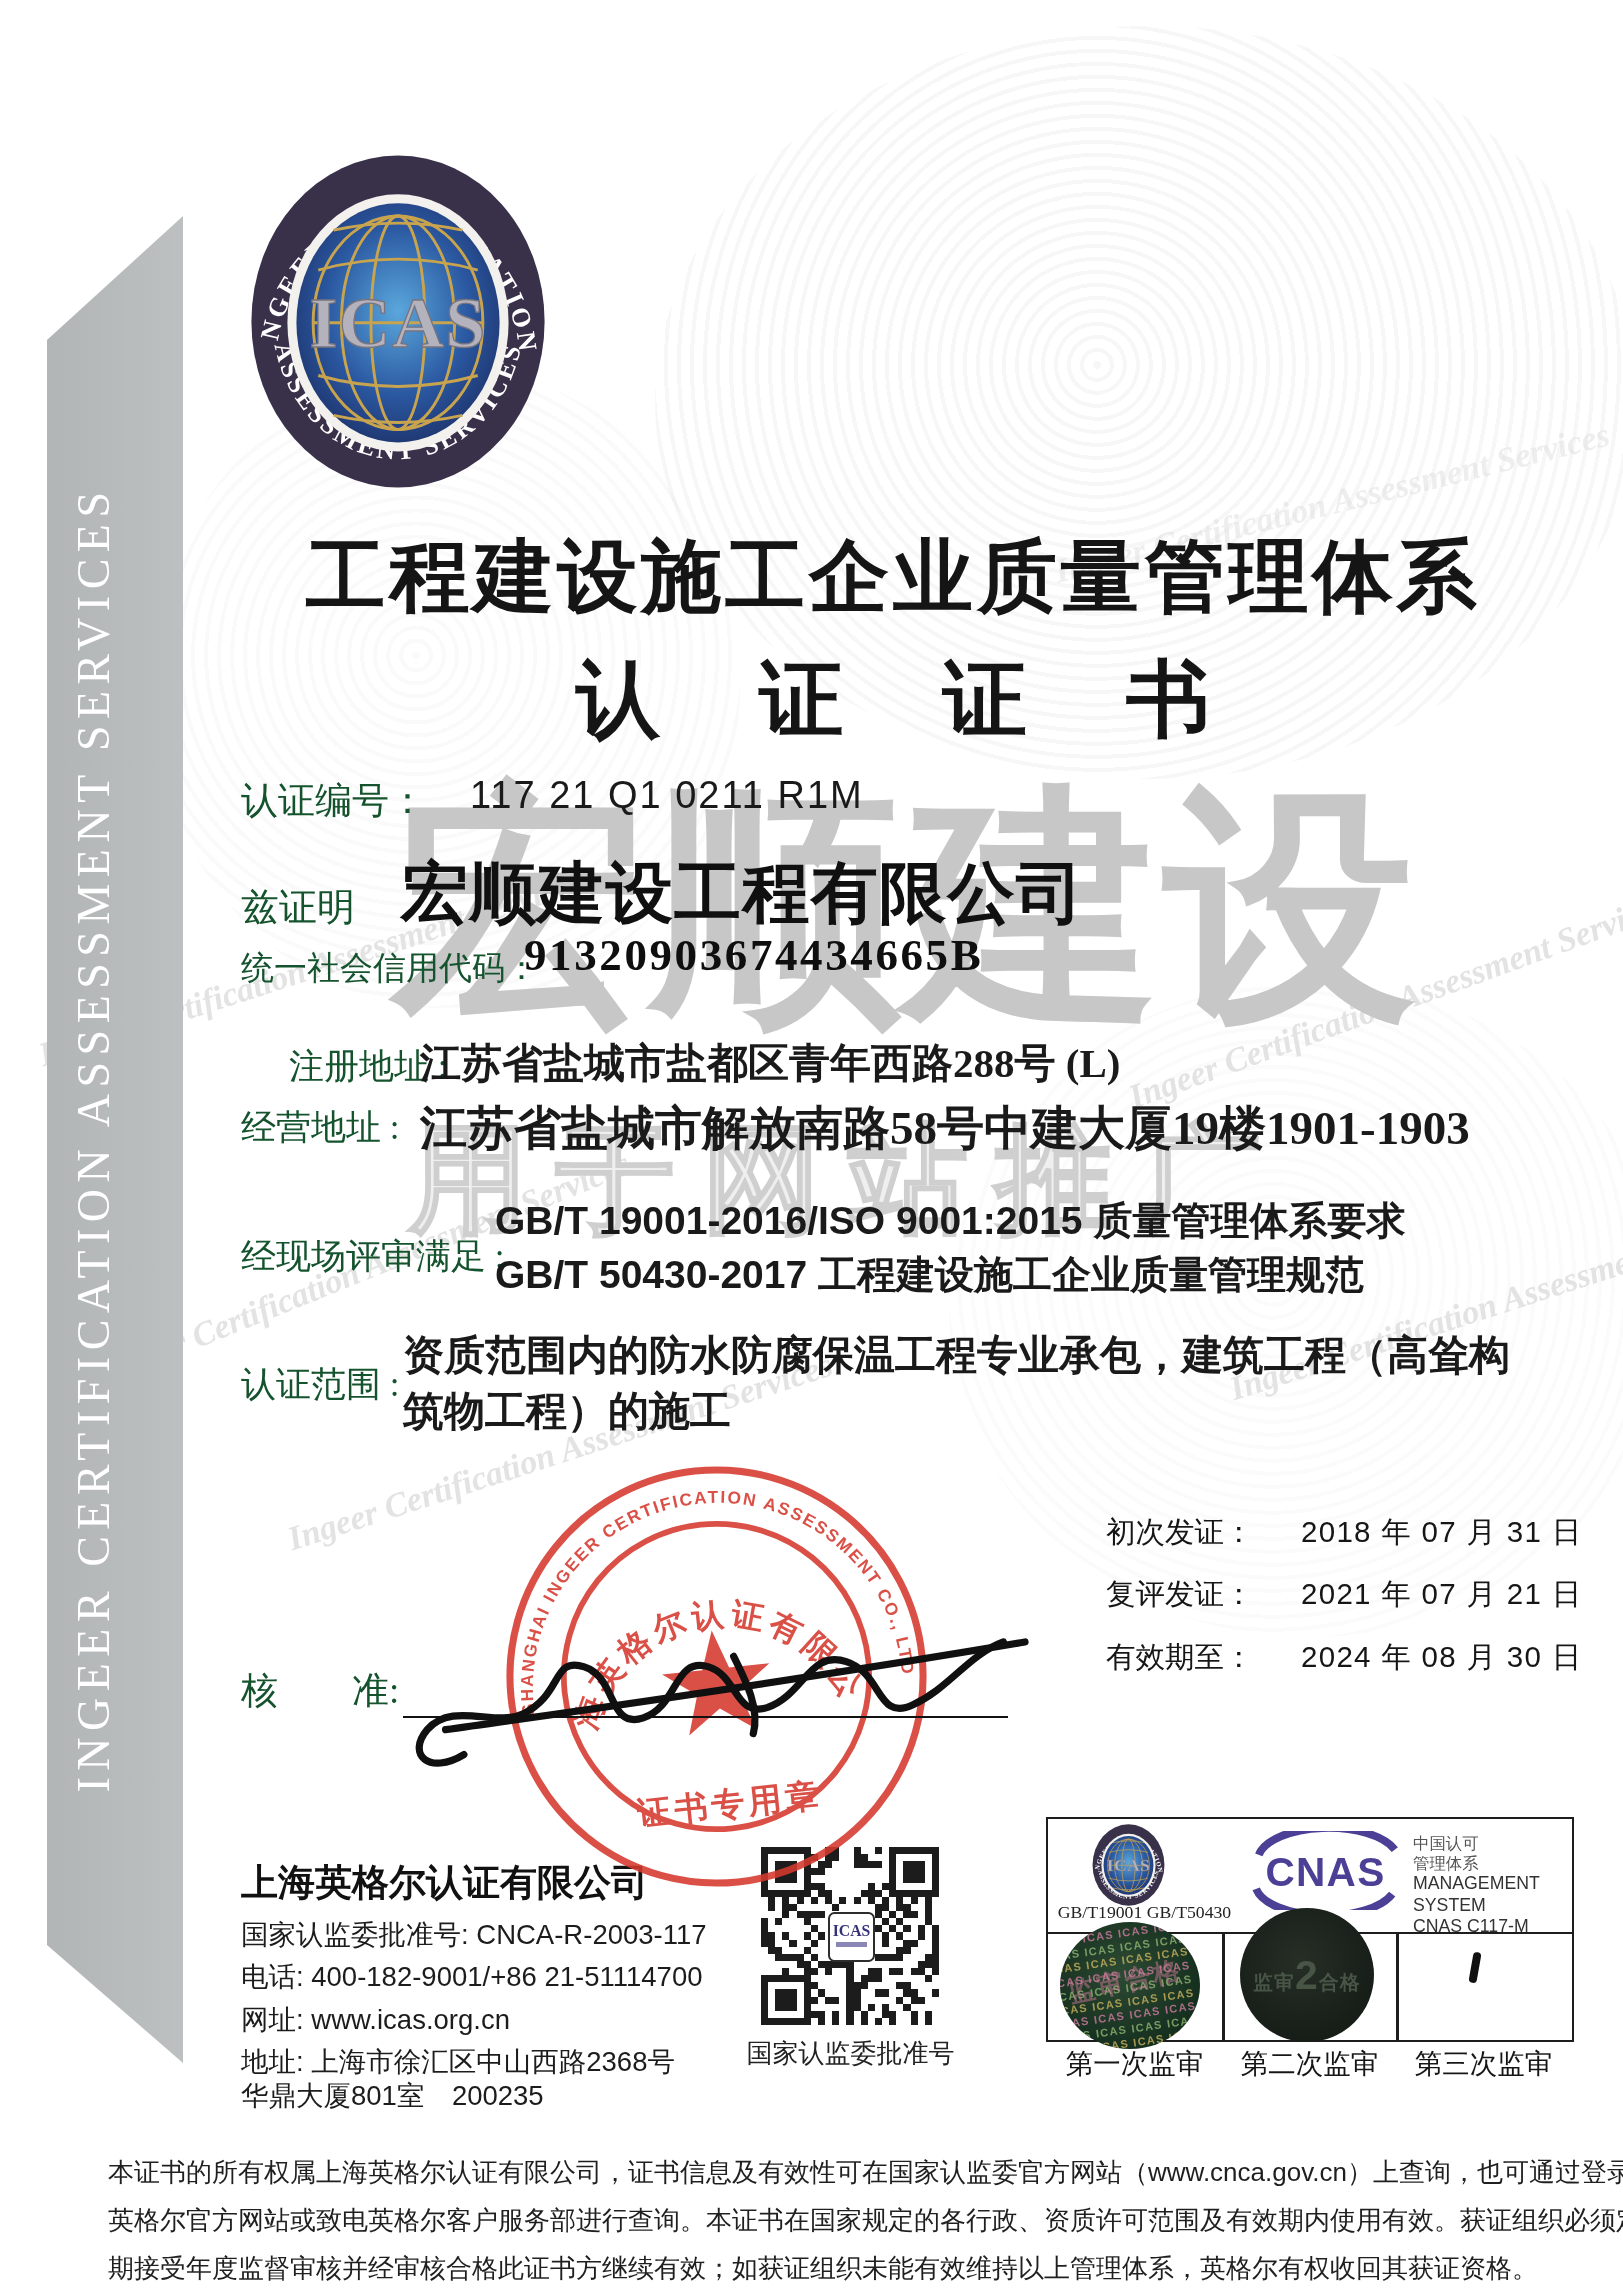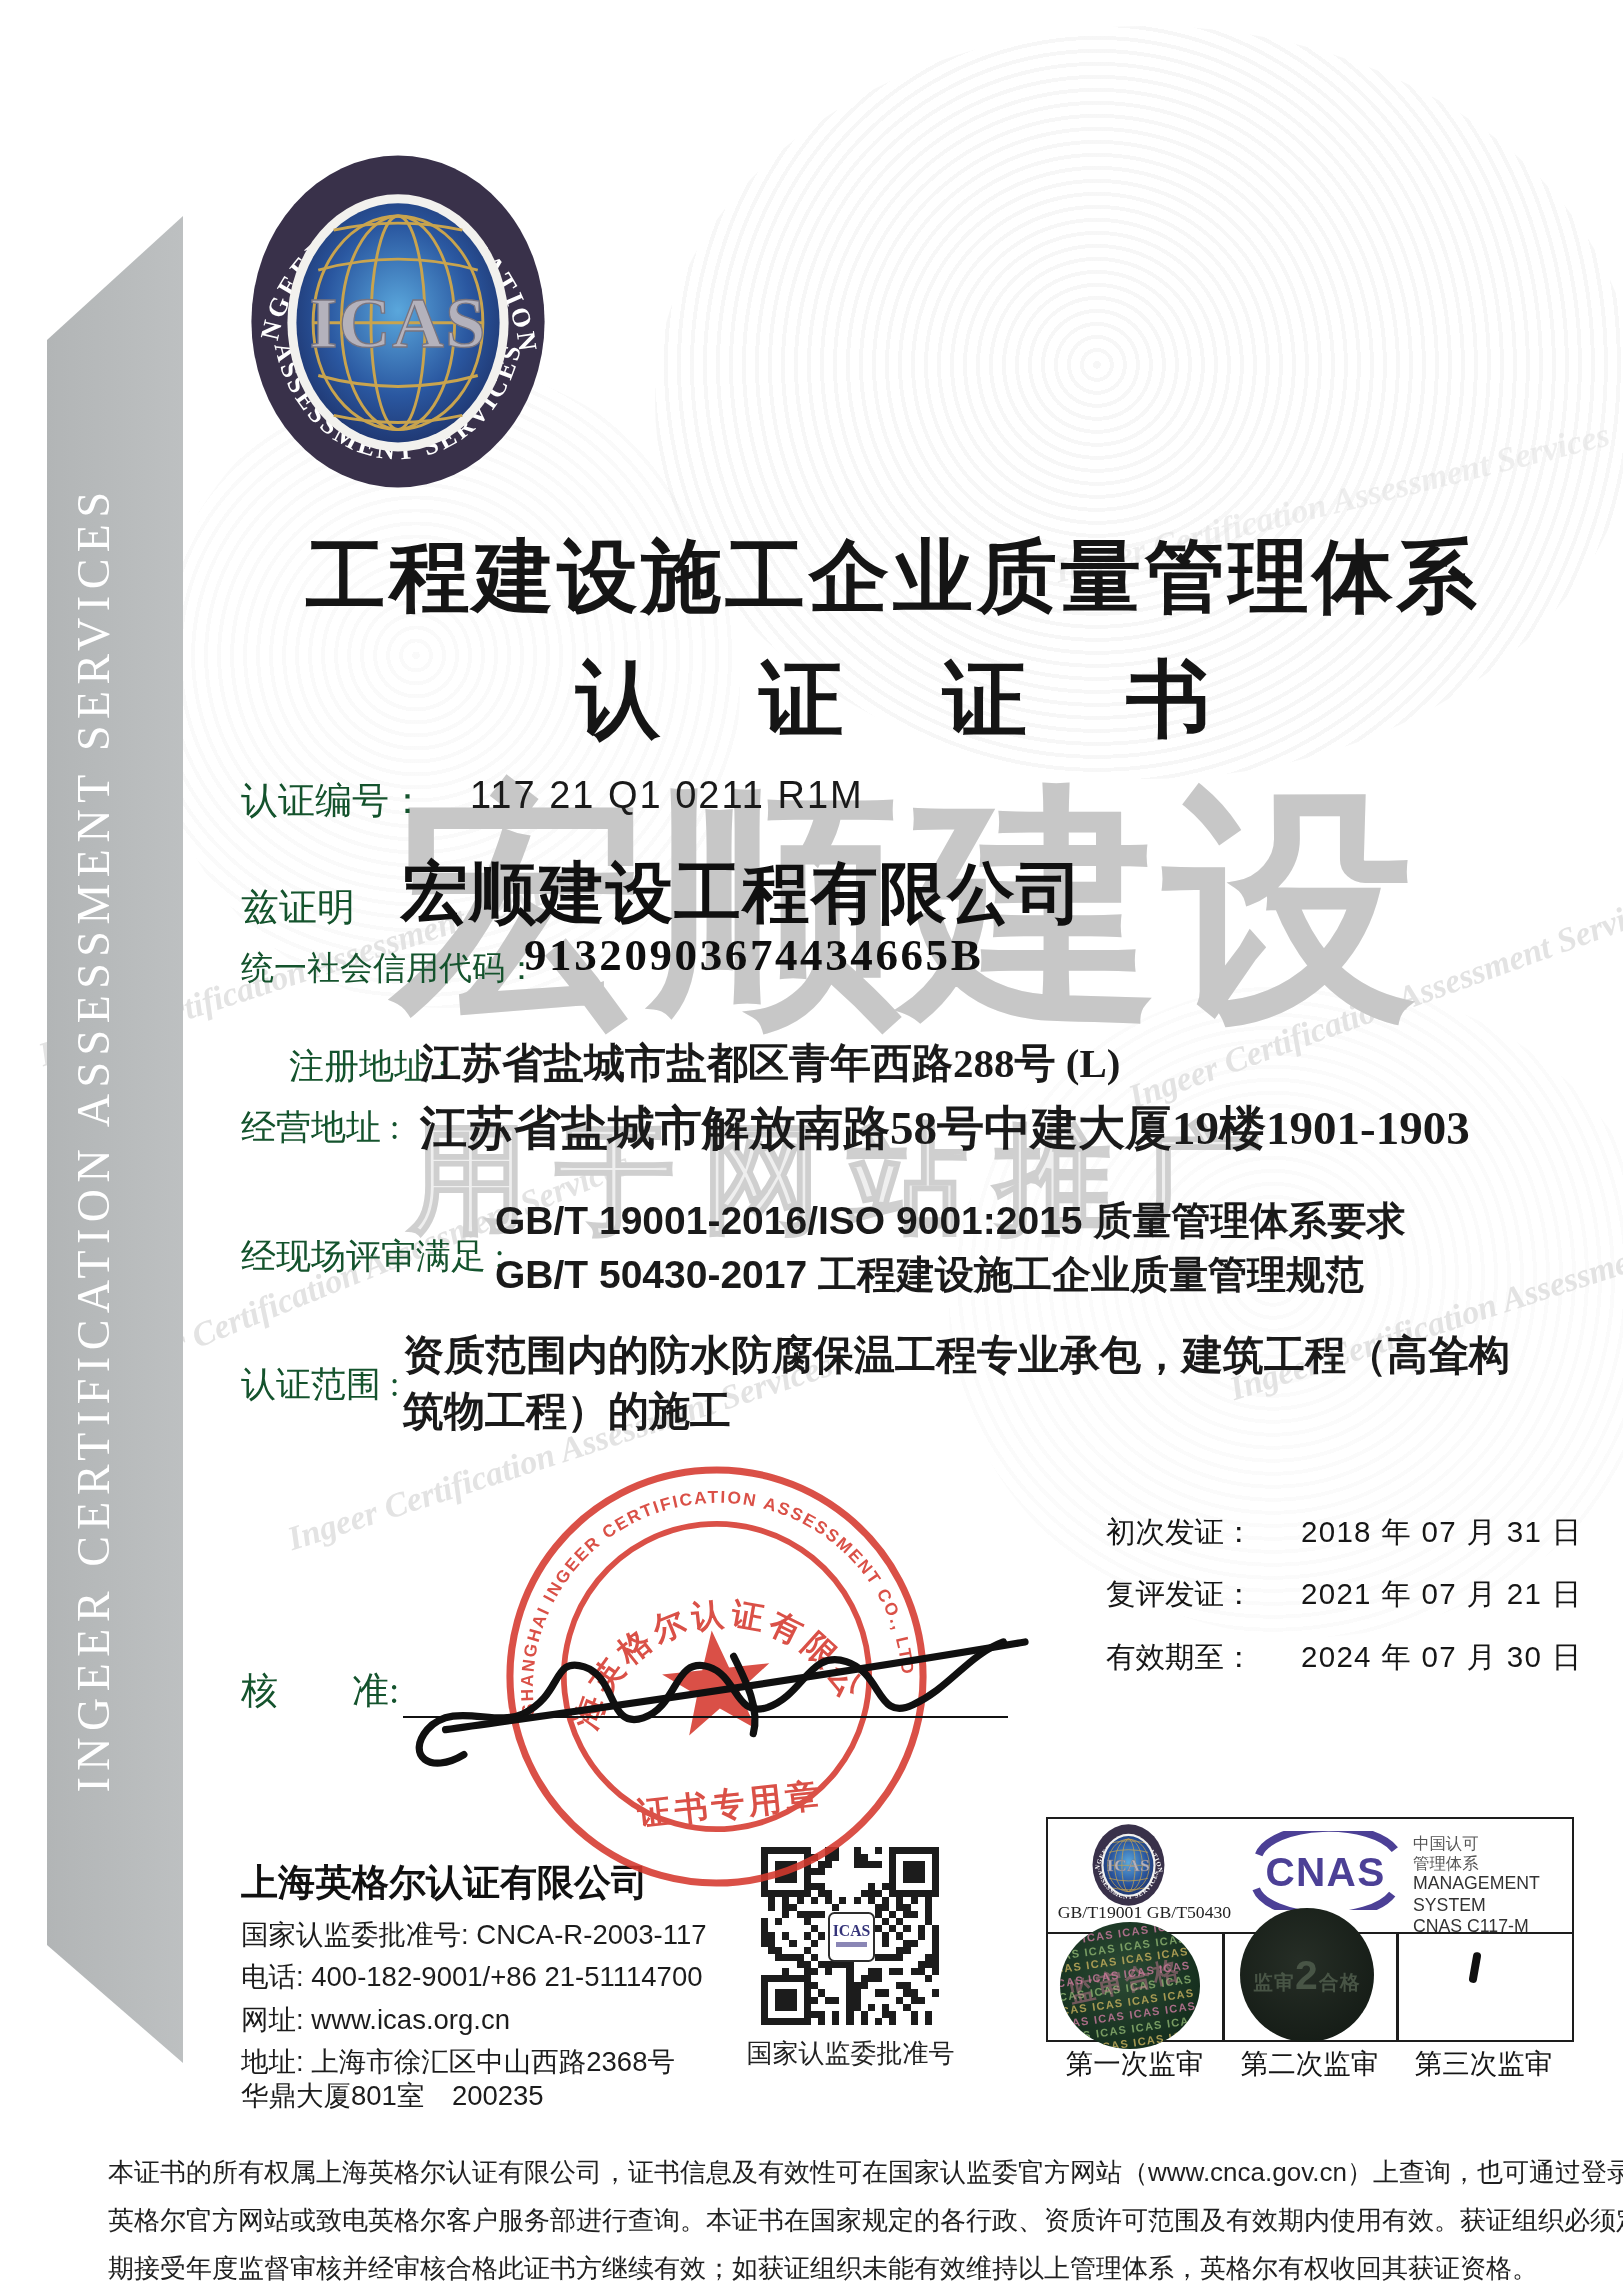--- a/index.html
+++ b/index.html
@@ -195,21 +195,21 @@
 
   <div class="abs z5 lbl scope-lbl">认证范围 :</div>
   <div class="abs z5 serif scope-val">资质范围内的防水防腐保温工程专业承包，建筑工程（高耸构
 筑物工程）的施工</div>
 
   <div class="abs z5 date-lbl d1l">初次发证：</div>
   <div class="abs z5 date-val d1v">2018 年 07 月 31 日</div>
   <div class="abs z5 date-lbl d2l">复评发证：</div>
   <div class="abs z5 date-val d2v">2021 年 07 月 21 日</div>
   <div class="abs z5 date-lbl d3l">有效期至：</div>
-  <div class="abs z5 date-val d3v">2024 年 07 月 30 日</div>
+  <div class="abs z5 date-val d3v">2024 年 08 月 30 日</div>
 
   <div class="abs z5 lbl approve-lbl">核　　准:</div>
   <div class="abs sign-line"></div>
 
   <svg class="abs stamp" viewBox="0 0 700 700">
     <g transform="rotate(-6 350 350)">
       <circle cx="350" cy="350" r="322" fill="none" stroke="#d5392e" stroke-width="11"></circle>
       <circle cx="350" cy="350" r="238" fill="none" stroke="#d5392e" stroke-width="9"></circle>
       <path id="stampArcEn" d="M 78,462 A 288,288 0 1 1 622,462" fill="none"></path>
       <text font-family="Liberation Sans, sans-serif" font-size="27" font-weight="700" fill="#d5392e" letter-spacing="3">

